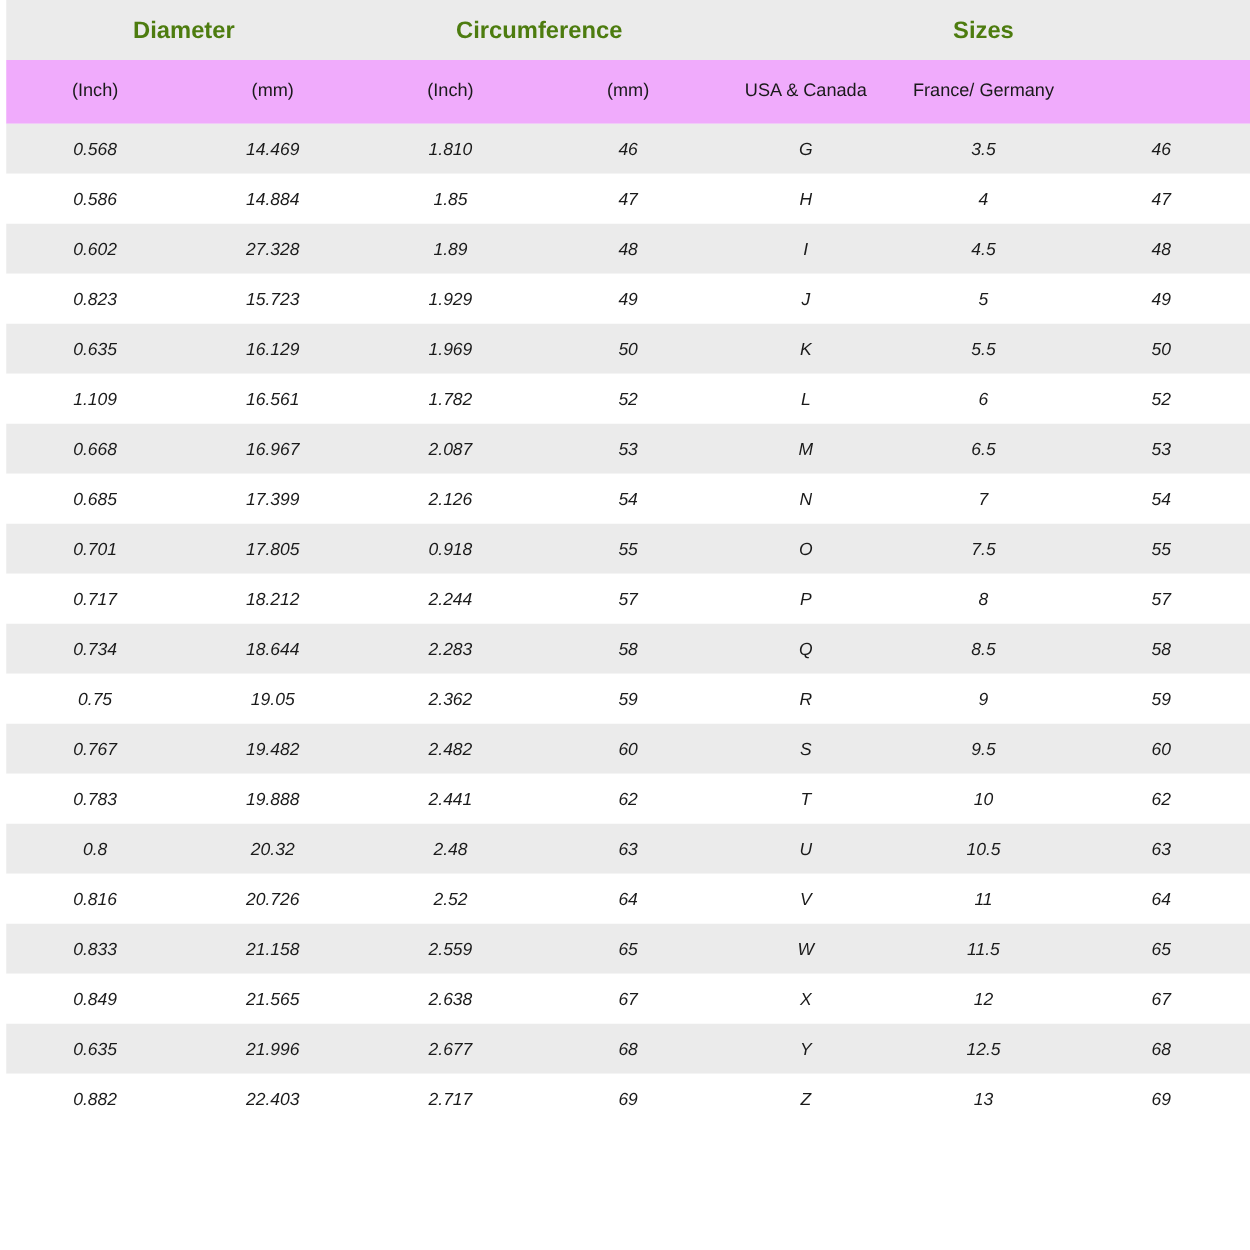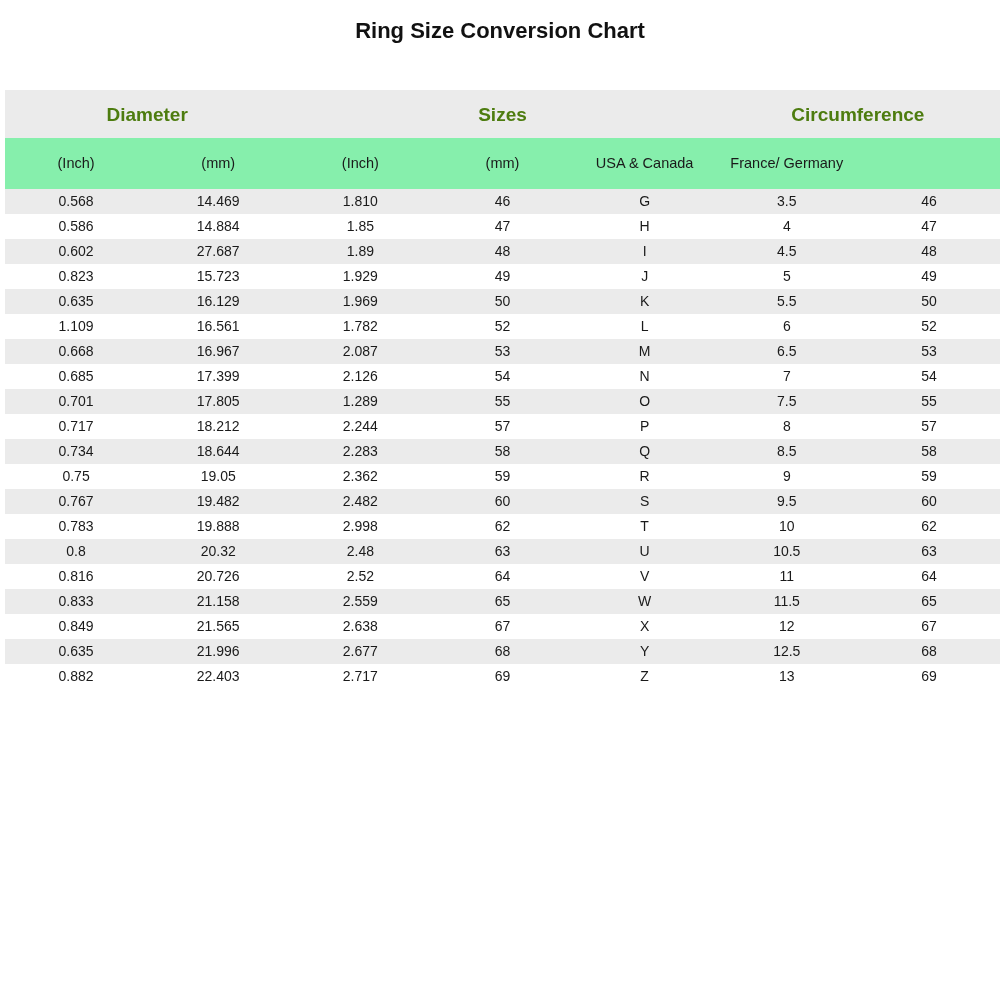--- a/index.html
+++ b/index.html
@@ -34,25 +34,26 @@
     display: grid;
     grid-template-columns: repeat(7, 1fr);
     align-items: center;
   }
   .group-row {
     height: 48px;
     background: var(--stripe, #ebebeb);
   }
   .subhead-row {
     height: 51px;
-    background: #86efac;
+    background: #f0abfc;
   }
   .data-row {
-    height: 25px;
+    height: 40px;
     background: #ffffff;
+    font-style: italic;
   }
   .data-row.stripe {
     background: var(--stripe, #ebebeb);
   }
   .cell {
     text-align: center;
     font-size: 14px;
     line-height: 17px;
     padding: 0 6px;
   }
@@ -63,30 +64,27 @@
   }
   .span2 { grid-column: span 2; }
   .span3 { grid-column: span 3; }
   .subhead-cell { font-size: 14.5px; }
 </style>
 </head>
 <body>
 
 <div class="page">
 
-  <div class="title-area">
-    <h1 class="page-title">Ring Size Conversion Chart</h1>
-  </div>
 
   <div class="conv-table">
 
     <div class="t-row group-row">
       <div class="cell group-cell span2">Diameter</div>
+      <div class="cell group-cell span2">Circumference</div>
       <div class="cell group-cell span3">Sizes</div>
-      <div class="cell group-cell span2">Circumference</div>
     </div>
 
     <div class="t-row subhead-row">
       <div class="cell subhead-cell">(Inch)</div>
       <div class="cell subhead-cell">(mm)</div>
       <div class="cell subhead-cell">(Inch)</div>
       <div class="cell subhead-cell">(mm)</div>
       <div class="cell subhead-cell">USA &amp; Canada</div>
       <div class="cell subhead-cell">France/ Germany</div>
     </div>
@@ -105,21 +103,21 @@
           <div class="cell">0.586</div>
           <div class="cell">14.884</div>
           <div class="cell">1.85</div>
           <div class="cell">47</div>
           <div class="cell">H</div>
           <div class="cell">4</div>
           <div class="cell">47</div>
         </div>
         <div class="t-row data-row stripe">
           <div class="cell">0.602</div>
-          <div class="cell">27.687</div>
+          <div class="cell">27.328</div>
           <div class="cell">1.89</div>
           <div class="cell">48</div>
           <div class="cell">I</div>
           <div class="cell">4.5</div>
           <div class="cell">48</div>
         </div>
         <div class="t-row data-row">
           <div class="cell">0.823</div>
           <div class="cell">15.723</div>
           <div class="cell">1.929</div>
@@ -160,21 +158,21 @@
           <div class="cell">17.399</div>
           <div class="cell">2.126</div>
           <div class="cell">54</div>
           <div class="cell">N</div>
           <div class="cell">7</div>
           <div class="cell">54</div>
         </div>
         <div class="t-row data-row stripe">
           <div class="cell">0.701</div>
           <div class="cell">17.805</div>
-          <div class="cell">1.289</div>
+          <div class="cell">0.918</div>
           <div class="cell">55</div>
           <div class="cell">O</div>
           <div class="cell">7.5</div>
           <div class="cell">55</div>
         </div>
         <div class="t-row data-row">
           <div class="cell">0.717</div>
           <div class="cell">18.212</div>
           <div class="cell">2.244</div>
           <div class="cell">57</div>
@@ -205,21 +203,21 @@
           <div class="cell">19.482</div>
           <div class="cell">2.482</div>
           <div class="cell">60</div>
           <div class="cell">S</div>
           <div class="cell">9.5</div>
           <div class="cell">60</div>
         </div>
         <div class="t-row data-row">
           <div class="cell">0.783</div>
           <div class="cell">19.888</div>
-          <div class="cell">2.998</div>
+          <div class="cell">2.441</div>
           <div class="cell">62</div>
           <div class="cell">T</div>
           <div class="cell">10</div>
           <div class="cell">62</div>
         </div>
         <div class="t-row data-row stripe">
           <div class="cell">0.8</div>
           <div class="cell">20.32</div>
           <div class="cell">2.48</div>
           <div class="cell">63</div>

